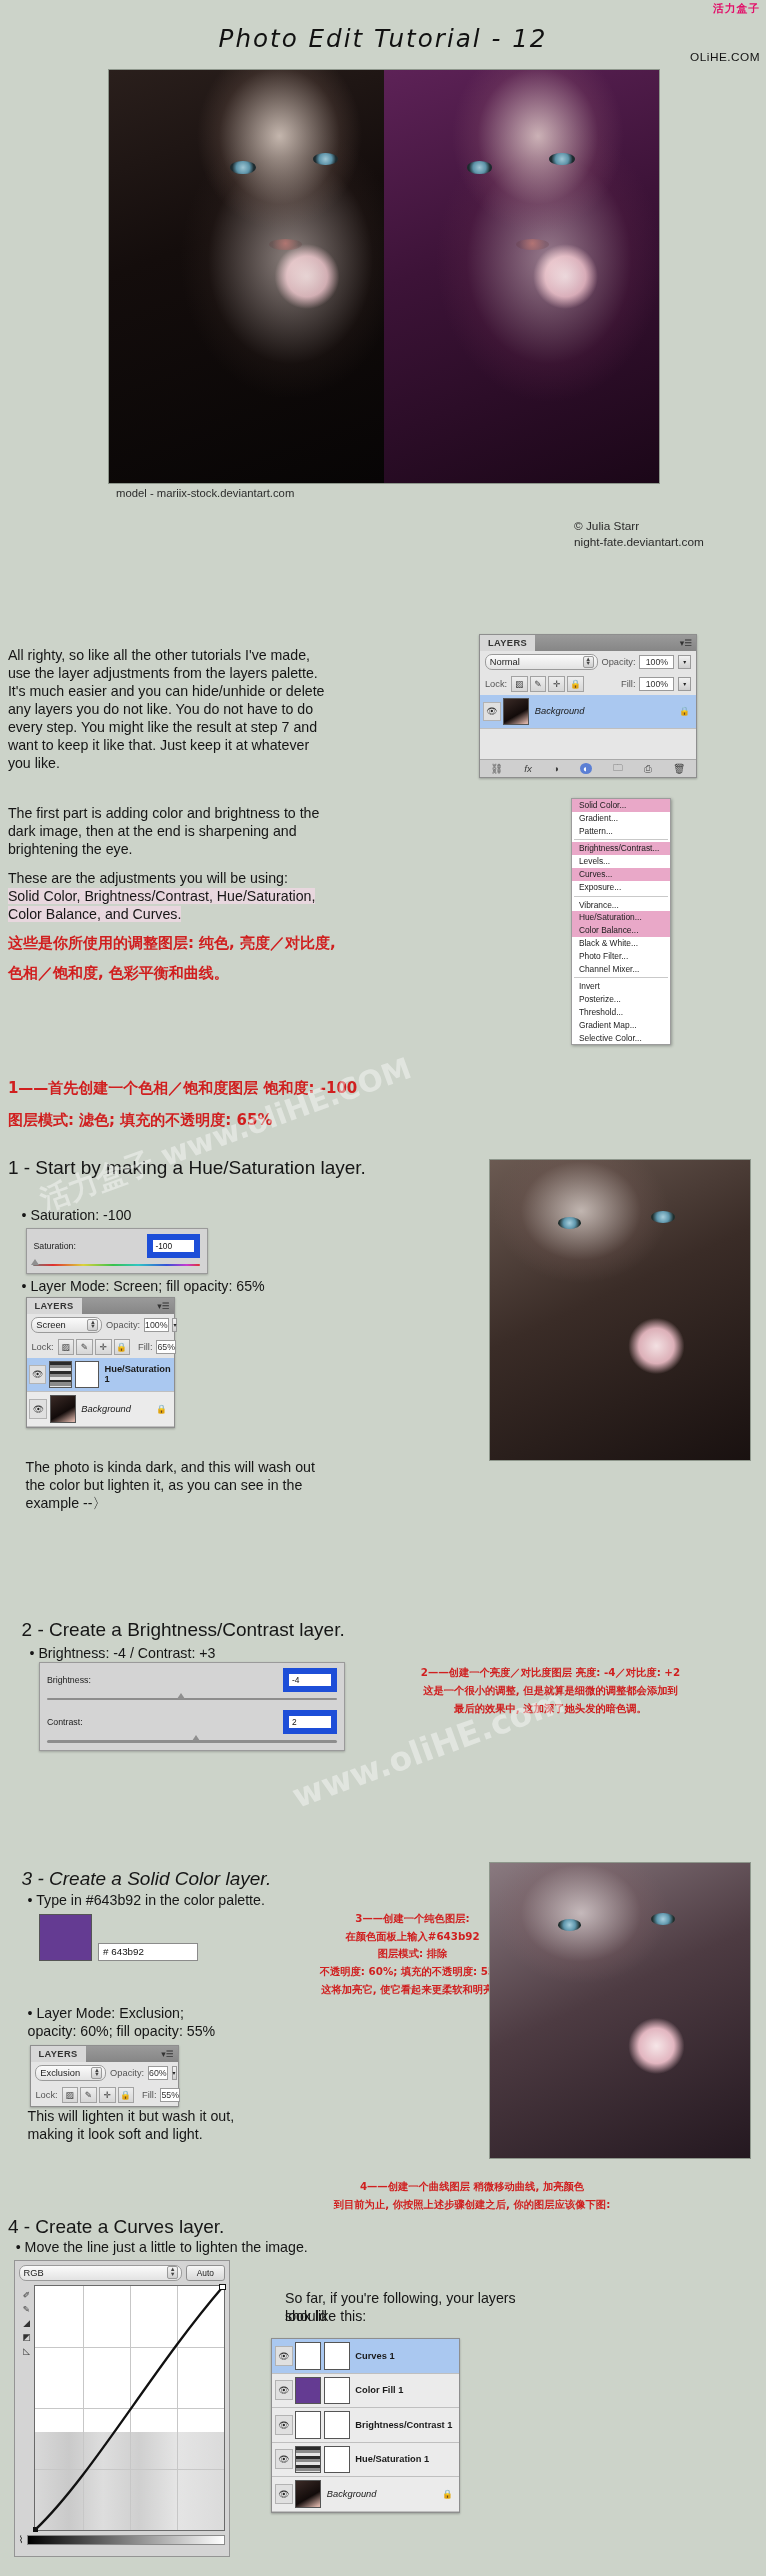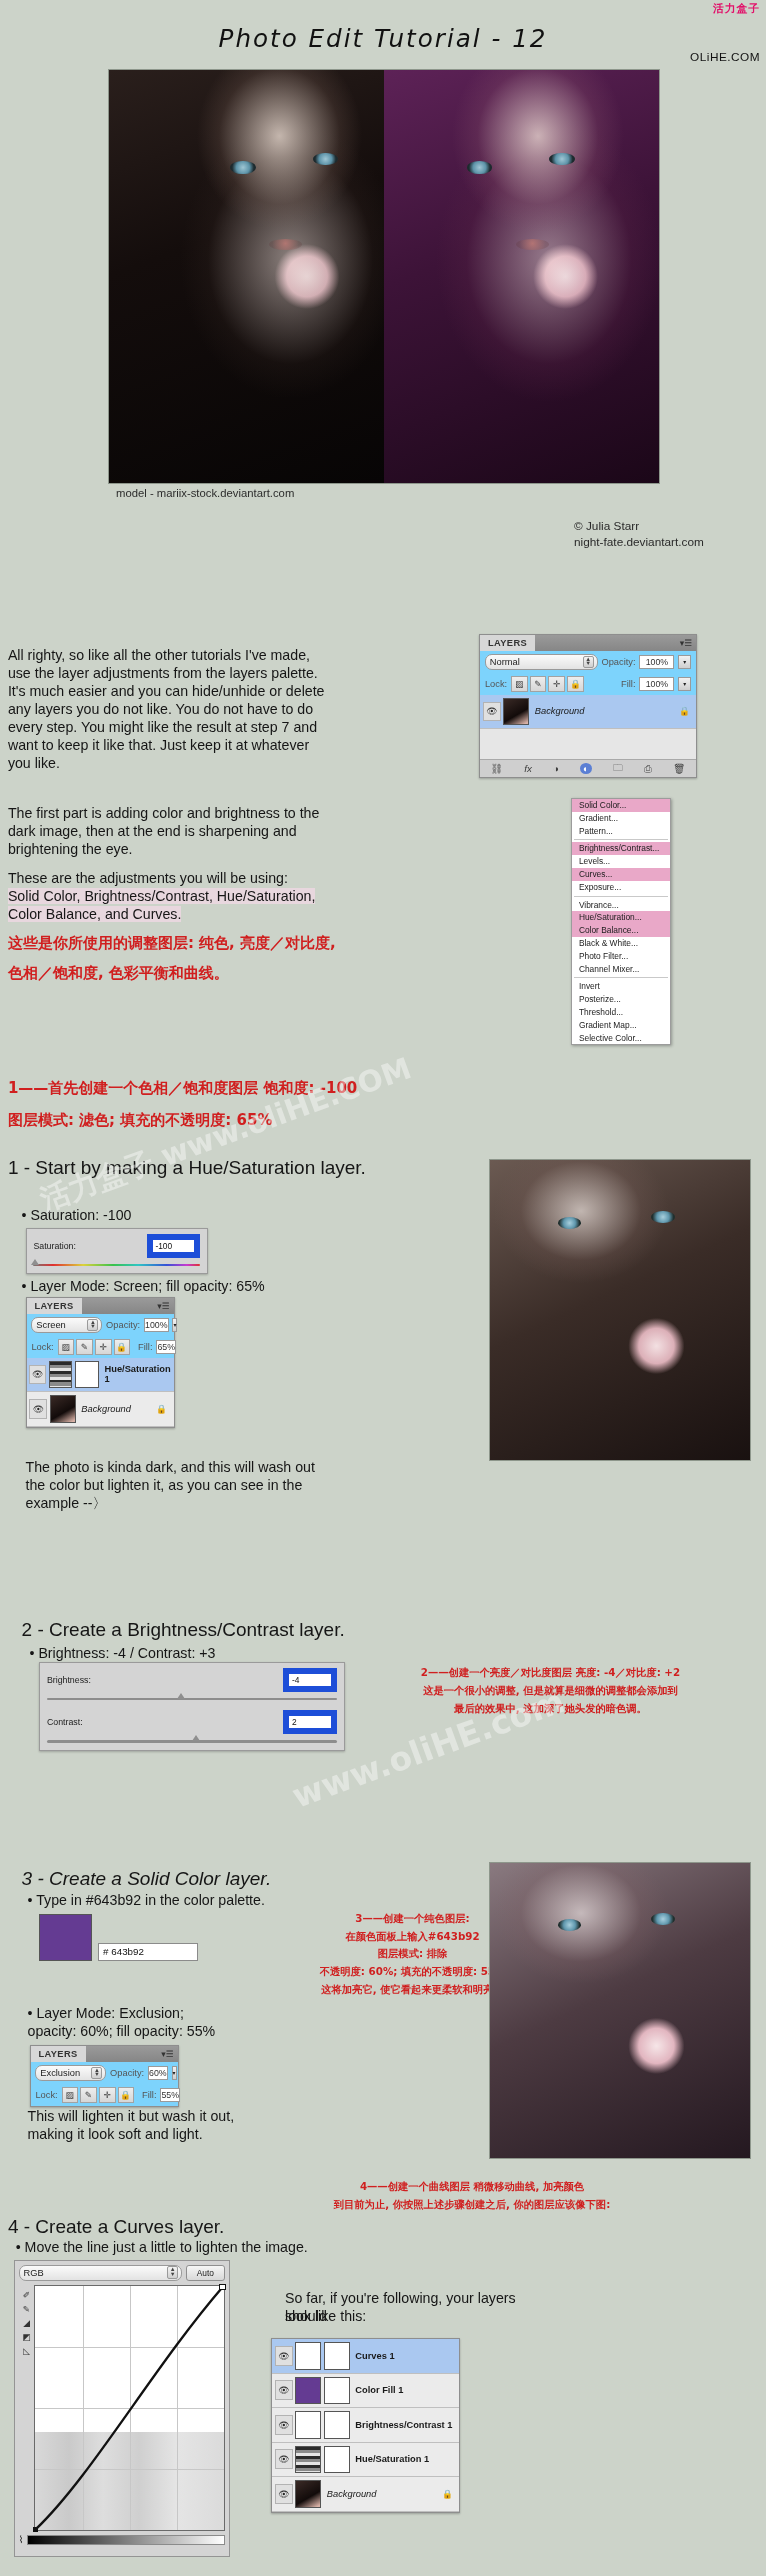--- a/index.html
+++ b/index.html
@@ -49,21 +49,21 @@
   .para{font-size:14.2px;line-height:18px;color:#161616;}
   .para .hl{background:#e8d7de;}
   .cn{color:#d01f1f;font-weight:bold;font-size:15px;line-height:25.5px;
       font-family:"DejaVu Sans",sans-serif;}
   .cn-sm{color:#d01f1f;font-size:10.3px;line-height:14.7px;font-weight:bold;
       font-family:"DejaVu Sans",sans-serif;text-align:center;}
   .step-h{font-size:19px;line-height:18.7px;color:#161616;}
   .bullet{font-size:14.2px;line-height:18.7px;color:#161616;}
 
   
-  .ps{background:#7dd3fc;border:1px solid #8e8e8e;font-family:"Liberation Sans",sans-serif;
+  .ps{background:#e5e5e5;border:1px solid #8e8e8e;font-family:"Liberation Sans",sans-serif;
       font-size:9.8px;color:#222;box-shadow:0 1px 2px rgba(0,0,0,.25);}
   .ps-tabbar{height:15.7px;background:linear-gradient(#9a9a9a,#868686);display:flex;align-items:center;}
   .ps-tab{background:#d7d7d7;height:15.7px;padding:0 7.9px;display:flex;align-items:center;
           font-size:9.3px;font-weight:bold;letter-spacing:0.4px;color:#333;}
   .ps-tabspace{flex:1;}
   .ps-menuicon{margin-right:3.9px;font-size:8.8px;color:#333;}
   .ps-row{display:flex;align-items:center;gap:3.9px;padding:2.9px 4.9px;}
   .ps-select{flex:1;height:14.7px;background:linear-gradient(#fbfbfb,#e3e3e3);
      border:1px solid #9a9a9a;border-radius:6.9px;display:flex;align-items:center;
      padding:0 3.9px;font-size:9.3px;position:relative;}

